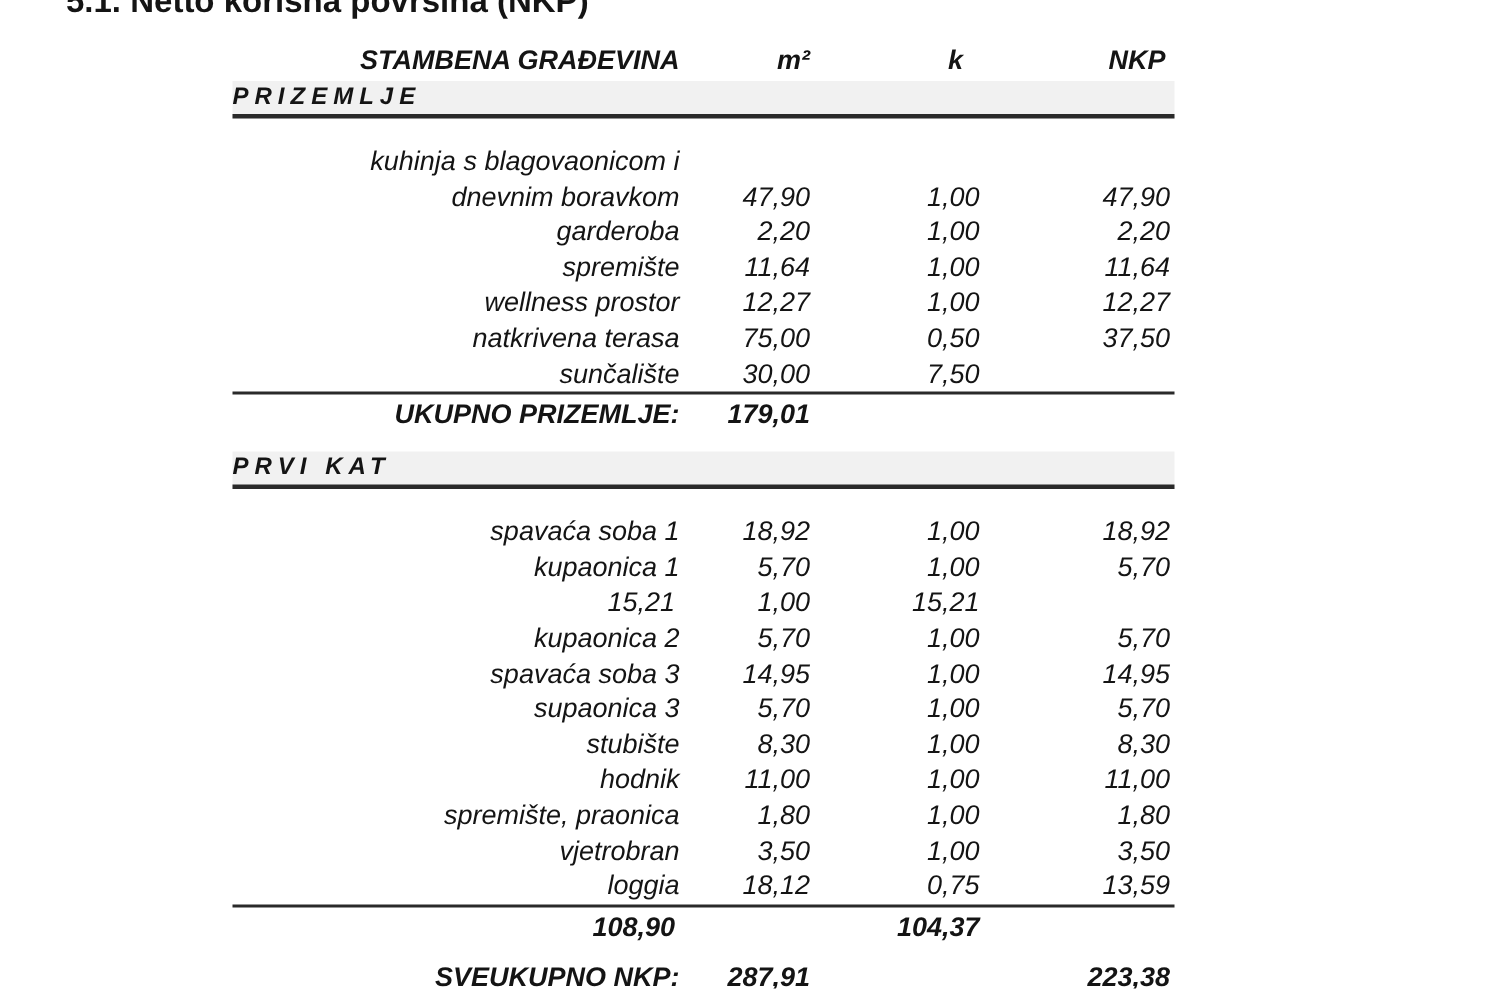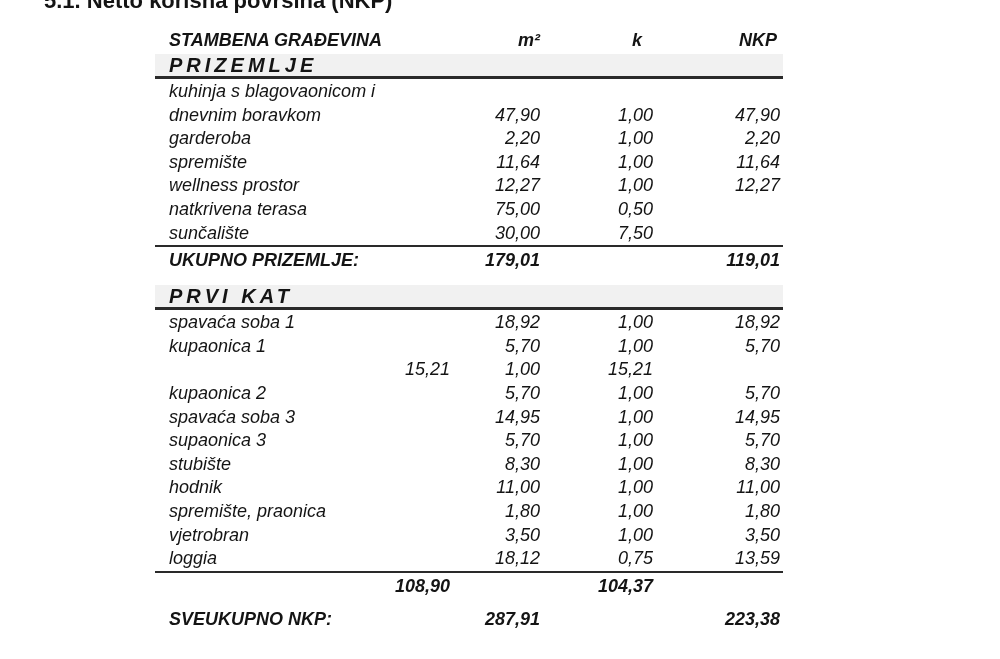--- a/index.html
+++ b/index.html
@@ -35,44 +35,43 @@
     grid-template-columns: 1fr 90px 113px 127px;
     align-items: baseline;
   }
   .cell {
     font-style: italic;
     font-size: 18px;
     line-height: 23.6px;
     white-space: nowrap;
     overflow: visible;
   }
-  .cell.label { text-align: left; padding-left: 14px; }
+  .cell.label { text-align: right; padding-left: 14px; }
   .cell.num   { text-align: right; padding-right: 3px; }
   .bold { font-weight: bold; }
   .header-row .cell { line-height: 28px; }
   .header-row .hdr-k   { padding-right: 14px; }
   .header-row .hdr-nkp { padding-right: 6px; font-style: italic; }
   .band {
     height: 22px;
     background: #f1f1f1;
     border-bottom: 3px solid #2a2a2a;
     display: flex;
     align-items: center;
   }
   .band-label {
     font-style: italic;
     font-weight: bold;
-    font-size: 20px;
+    font-size: 16px;
     letter-spacing: 4px;
-    padding-left: 14px;
     line-height: 22px;
   }
   .rows {
     border-bottom: 2px solid #2a2a2a;
-    padding-top: 1px;
+    padding-top: 17px;
   }
   .total-row .cell { line-height: 26px; }
   .section-prvi-kat { margin-top: 12px; }
   .grand-total-row { margin-top: 7px; }
 </style>
 </head>
 <body>
 
 <div class="doc-title">5.1. Netto korisna površina (NKP)</div>
 
@@ -122,33 +121,33 @@
     <div class="cell label">wellness prostor</div>
     <div class="cell num">12,27</div>
     <div class="cell num">1,00</div>
     <div class="cell num">12,27</div>
   </div>
 
   <div class="row data-row">
     <div class="cell label">natkrivena terasa</div>
     <div class="cell num">75,00</div>
     <div class="cell num">0,50</div>
+    <div class="cell num">37,50</div>
   </div>
 
   <div class="row data-row">
     <div class="cell label">sunčalište</div>
     <div class="cell num">30,00</div>
     <div class="cell num">7,50</div>
   </div>
 </div>
     <div class="row total-row">
       <div class="cell label bold">UKUPNO PRIZEMLJE:</div>
       <div class="cell num bold">179,01</div>
       <div class="cell num bold"></div>
-      <div class="cell num bold">119,01</div>
     </div>
   </div>
 
   <div class="section section-prvi-kat">
     <div class="band">
       <span class="band-label">PRVI KAT</span>
     </div>
     <div class="rows">
   <div class="row data-row">
     <div class="cell label">spavaća soba 1</div>

